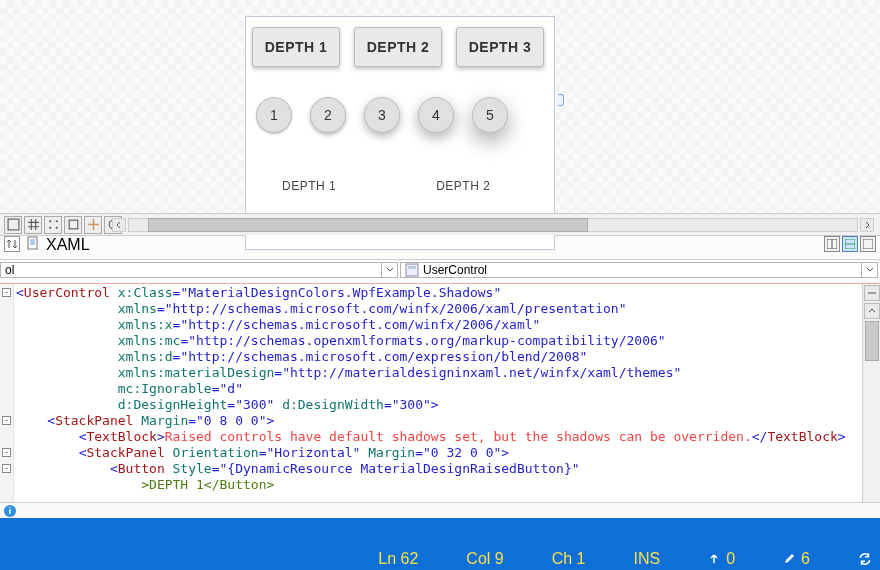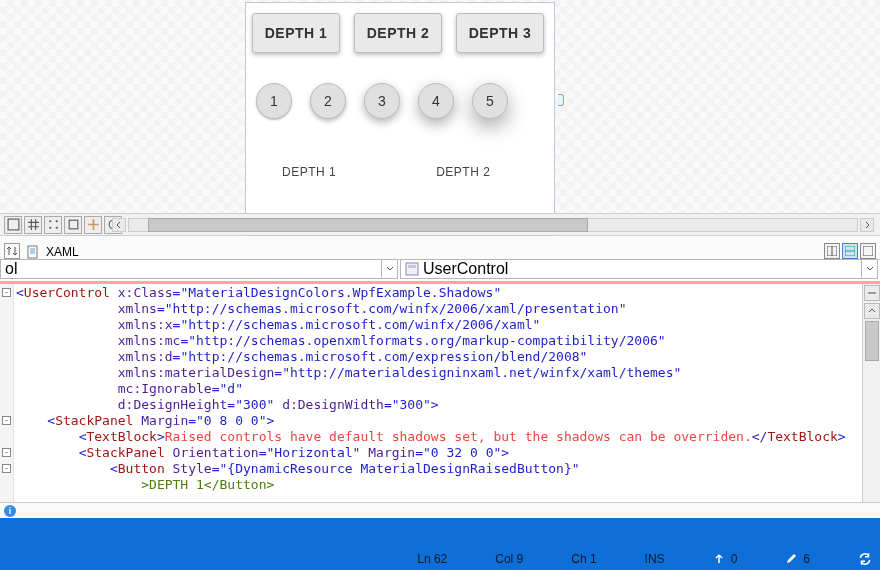--- a/index.html
+++ b/index.html
@@ -6,21 +6,21 @@
   html, body { margin: 0; padding: 0; width: 880px; height: 570px; font-family: "Segoe UI", Arial, sans-serif; overflow: hidden; background: #fff; }
   .root { display: flex; flex-direction: column; height: 570px; }
 
   
   .designer { height: 236px; position: relative; border-bottom: 1px solid #ccc;
     background-image:
       linear-gradient(45deg,#f3f3f3 25%,transparent 25%,transparent 75%,#f3f3f3 75%,#f3f3f3),
       linear-gradient(45deg,#f3f3f3 25%,transparent 25%,transparent 75%,#f3f3f3 75%,#f3f3f3);
     background-size:14px 14px; background-position:0 0,7px 7px; background-color:#fafafa;
   }
-  .artboard { position:absolute; left:245px; top:2px; width:310px; height:234px; background:#fff; border:1px solid #bfc9d9; }
+  .artboard { position:absolute; left:245px; top:16px; width:310px; height:234px; background:#fff; border:1px solid #bfc9d9; }
   .row-depth { display:flex; gap:14px; padding:10px 6px 0 6px; }
   .depth-btn { flex: 0 0 88px; height:40px; background:#e9e9e9; border:1px solid #bdbdbd; border-radius:3px;
       display:flex; align-items:center; justify-content:center; font-size:14px; font-weight:600; color:#333;
       box-shadow:0 2px 4px rgba(0,0,0,.25); letter-spacing:.5px; cursor:pointer;}
   .row-circle { display:flex; gap:18px; padding:30px 6px 0 10px; }
   .circle-btn { width:36px; height:36px; border-radius:50%; background:#e0e0e0; border:1px solid #bdbdbd;
       display:flex; align-items:center; justify-content:center; font-size:14px; color:#333; cursor:pointer;}
   .circle-btn.s1{ box-shadow:0 1px 2px rgba(0,0,0,.25);}
   .circle-btn.s2{ box-shadow:0 2px 4px rgba(0,0,0,.28);}
   .circle-btn.s3{ box-shadow:0 3px 8px rgba(0,0,0,.30);}
@@ -33,48 +33,48 @@
   .dtoolbar { position:absolute; left:0; bottom:0; height:22px; width:100%; display:flex; align-items:center;
      background:#f1f1f1; border-top:1px solid #ccc; padding-left:4px; gap:2px; }
   .dtool { width:18px; height:18px; border:1px solid #aaa; background:#eee; display:flex; align-items:center; justify-content:center; cursor:pointer; }
   .dtool svg{width:13px;height:13px;}
   .hscroll-track{ position:absolute; left:128px; right:22px; bottom:3px; height:14px; background:#eaeaea; border:1px solid #ccc;}
   .hscroll-left,.hscroll-right{ position:absolute; bottom:3px; width:14px; height:14px; background:#eaeaea; border:1px solid #ccc; display:flex;align-items:center;justify-content:center; cursor:pointer;}
   .hscroll-left{left:112px;} .hscroll-right{right:6px;}
   .hscroll-thumb{ position:absolute; left:148px; bottom:3px; width:440px; height:14px; background:#c9c9c9; border:1px solid #aaa; cursor:pointer;}
 
   
-  .paneheader { height:24px; display:flex; align-items:flex-end; background:#fbfbfb; border-bottom:1px solid #ccc; padding:0 4px; font-size:12px; gap:6px;}
+  .paneheader { height:24px; display:flex; align-items:flex-start; background:#fbfbfb; border-bottom:1px solid #ccc; padding:0 4px; font-size:16px; gap:6px;}
   .swap{width:16px;height:16px;border:1px solid #999;display:flex;align-items:center;justify-content:center;cursor:pointer;}
   .docicon{width:14px;height:14px;display:inline-block}
   .pane-right{margin-left:auto;display:flex;gap:2px}
   .tinybtn{width:16px;height:16px;border:1px solid #888;background:#f4f4f4;display:flex;align-items:center;justify-content:center;cursor:pointer}
   .tinybtn.active{background:#cfe3ff;border-color:#4a82c8}
-  .breadcrumbs{height:24px;display:flex;align-items:flex-end;border-bottom:3px solid #fca5a5;font-size:16px}
+  .breadcrumbs{height:24px;display:flex;align-items:flex-start;border-bottom:1px solid #fca5a5;font-size:12px}
   .bc-box{flex:1;border:1px solid #b6b6b6;margin:2px 2px 2px 0;background:#fff;display:flex;align-items:center;padding:0 4px;position:relative}
   .bc-left{max-width:398px}
   .bc-caret{width:16px;height:100%;border-left:1px solid #b6b6b6;display:flex;align-items:center;justify-content:center;cursor:pointer;position:absolute;right:0;top:0}
   .bc-icon{width:14px;height:14px;margin-right:4px}
 
   
   .editor{flex:1;display:flex;position:relative;background:#fff;font-family:Consolas,Menlo,monospace;font-size:13px;line-height:16px;}
   .gutter{width:14px;background:#f4f4f4;border-right:1px solid #e3e3e3;position:relative}
   .fold{position:absolute;left:2px;width:9px;height:9px;border:1px solid #888;background:#fff;font-size:8px;line-height:8px;text-align:center;cursor:pointer;color:#555}
   .code{flex:1;white-space:pre;padding:1px 0 0 2px;overflow:hidden}
-  .t-el{color:#a31515} .t-an{color:#4c1d95} .t-av{color:#1e1ecc} .t-dl{color:#1e1ecc} .t-tx{color:#ef4444} .t-ig{color:#4d7c0f}
+  .t-el{color:#a31515} .t-an{color:#0f766e} .t-av{color:#1e1ecc} .t-dl{color:#1e1ecc} .t-tx{color:#ef4444} .t-ig{color:#4d7c0f}
   .editor-vscroll{width:18px;background:#f1f1f1;border-left:1px solid #ccc;display:flex;flex-direction:column;align-items:center}
   .vs-btn{width:16px;height:16px;border:1px solid #bbb;background:#eaeaea;margin:1px 0;display:flex;align-items:center;justify-content:center;cursor:pointer}
   .vs-thumb{width:14px;height:40px;background:#c9c9c9;border:1px solid #aaa;margin-top:1px;cursor:pointer}
 
   .editorfoot{height:16px;border-top:1px solid #ccc;background:#fafafa;display:flex;align-items:center;padding-left:4px}
   .info-dot{width:12px;height:12px;border-radius:50%;background:#2f8fe0;color:#fff;font-size:9px;font-weight:bold;display:flex;align-items:center;justify-content:center}
 
   
   .bluestrip{height:30px;background:#0e6fd8}
-  .status{height:22px;background:#0e6fd8;color:#0f172a;font-size:12px;display:flex;align-items:center;padding:0 8px;gap:48px}
+  .status{height:22px;background:#0e6fd8;color:#fde047;font-size:16px;display:flex;align-items:center;padding:0 8px;gap:48px}
   .status .spacer{flex:1}
   .status .group{display:flex;align-items:center;gap:6px}
   .status svg{width:12px;height:12px}
 </style>
 </head>
 <body>
 
 <div class="root">
 
   <div class="designer">

